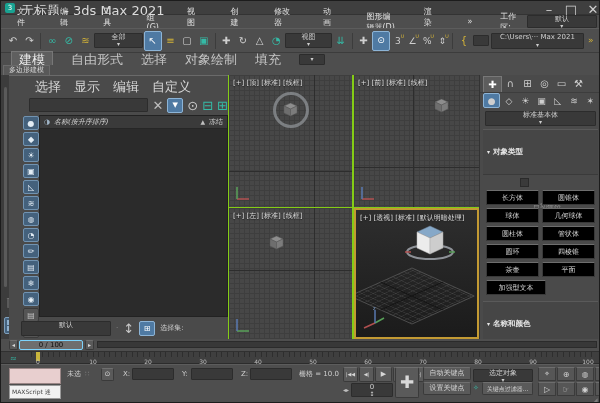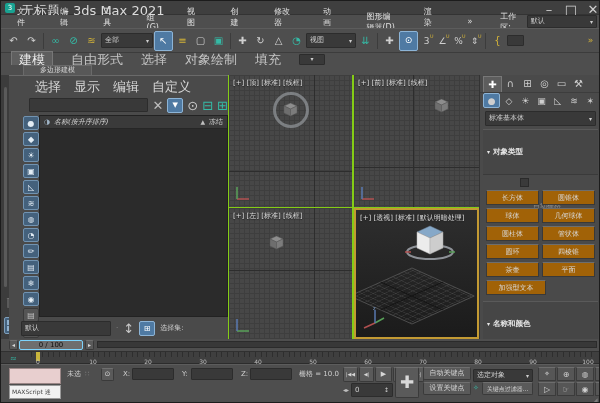--- a/index.html
+++ b/index.html
@@ -9,38 +9,38 @@
   .a{position:absolute;box-sizing:border-box;}
   .f{display:flex;align-items:center;}
   .t7{font-size:7px;line-height:1;} .t8{font-size:13px;line-height:1;} .t6{font-size:6px;line-height:1;}
   .btn{background:#5a5a5a;border:1px solid #3a3a3a;border-top-color:#6f6f6f;
        color:#d6d6d6;display:flex;align-items:center;justify-content:center;
        border-radius:2px;font-size:7px;line-height:1;}
   .tbtn{width:17px;height:18px;display:flex;align-items:center;justify-content:center;
         color:#cfcfcf;font-size:10px;line-height:1;border-radius:2px;}
   .tbtn.sel,.sel-blue{background:#4f7aa3;border:1px solid #8db4d6;color:#fff;}
   .fld{background:#393939;border:1px solid #2c2c2c;color:#cfcfcf;display:flex;
-       align-items:center;font-size:7px;line-height:1;padding:0 3px;border-radius:1px;}
+       align-items:center;font-size:7px;line-height:1;padding:0 3px;border-radius:1px;flex-direction:column;}
   .sep{width:1px;height:16px;background:#3c3c3c;margin:0 2px;}
   .teal{color:#35baa6;} .gold{color:#d2b238;}
   .vp{background-color:#474747;
       background-image:linear-gradient(to right,#3e3e3e 1px,transparent 1px),
       linear-gradient(to bottom,#3e3e3e 1px,transparent 1px),
       linear-gradient(to right,#353535 1px,transparent 1px),
       linear-gradient(to bottom,#353535 1px,transparent 1px);
       background-size:5px 5px,5px 5px,25px 25px,25px 25px;}
   .vplabel{position:absolute;top:3px;left:4px;font-size:7px;color:#dedede;text-shadow:0 1px 1px #222;}
   .axisv{position:absolute;top:0;bottom:0;width:1px;background:#2d2d2d;}
   .axish{position:absolute;left:0;right:0;height:1px;background:#2d2d2d;}
   .eico{width:14px;height:12px;margin-bottom:2px;background:#44617c;border:1px solid #7193b1;
         color:#e2ecf4;font-size:8px;display:flex;align-items:center;justify-content:center;border-radius:2px;}
   .eico.plain{background:#555;border-color:#3a3a3a;color:#c6c6c6;}
   .ctab{width:17px;height:15px;display:flex;align-items:center;justify-content:center;
         font-size:10px;color:#cfcfcf;}
-  .obtn{width:51px;height:13px;background:#a16207;border:1px solid #393939;border-top-color:#6e6e6e;
+  .obtn{width:51px;height:13px;background:#000000;border:1px solid #393939;border-top-color:#6e6e6e;
         border-radius:1px;color:#d8d8d8;font-size:7px;display:flex;align-items:center;justify-content:center;}
   .roll{background:#464646;border-top:1px solid #5a5a5a;border-bottom:1px solid #3a3a3a;
         color:#e6e6e6;font-size:7.5px;font-weight:bold;display:flex;align-items:center;padding:16px 4px;gap:3px;}
   .snap{position:relative;width:15px;height:18px;display:flex;align-items:center;justify-content:center;
         color:#cfcfcf;font-size:9px;}
   .snap i{position:absolute;top:0;right:0;font-size:6px;font-style:normal;color:#d2b238;}
   .num{position:absolute;top:6px;transform:translateX(-50%);font-size:6px;color:#bdbdbd;}
   .navb{width:16px;height:12px;background:#565656;border:1px solid #3b3b3b;border-top-color:#6d6d6d;
         display:flex;align-items:center;justify-content:center;font-size:8px;color:#cfcfcf;border-radius:1px;}
   .ring{border-radius:50%;border:3px solid rgba(170,175,180,.55);}
@@ -121,35 +121,39 @@
         <i>∪</i>
       </span>
     <span class="snap">
         <span>⇕</span>
         <i>∪</i>
       </span>
     <span class="sep"></span>
     <span class="tbtn gold">{</span>
     <span class="fld" style="width:9px;height:9px;"></span>
     <span style="flex:1;"></span>
+    <span class="fld" style="width:92px;height:14px;justify-content:space-between;">
+      <span>C:\Users\··· Max 2021</span>
+      <span class="t6">▾</span>
+    </span>
     <span class="tbtn gold" style="width:13px;font-size:9px;">»</span>
   </div>
 
   <div class="a f" style="left:0;top:52px;width:600px;height:12px;background:#4e4e4e;padding-left:10px;gap:18px;">
     <span class="t8" style="background:#5f5f5f;border:1px solid #777;border-bottom:none;padding:1px 7px;color:#ececec;">建模</span>
     <span class="t8" style="color:#c4c4c4;">自由形式</span>
     <span class="t8" style="color:#c4c4c4;">选择</span>
     <span class="t8" style="color:#c4c4c4;">对象绘制</span>
     <span class="t8" style="color:#c4c4c4;">填充</span>
     <span class="fld" style="width:18px;height:9px;justify-content:center;">
         <span class="t6">▾</span>
       </span>
   </div>
   <div class="a" style="left:0;top:64px;width:600px;height:10px;background:#4e4e4e;">
-    <span class="a t7" style="left:2px;top:0;background:#585858;border:1px solid #6a6a6a;border-bottom:none;padding:1px 16px;color:#dadada;margin-left:20px;">多边形建模</span>
+    <span class="a t7" style="left:2px;top:0;background:#585858;border:1px solid #6a6a6a;border-bottom:none;padding:1px 5px;color:#dadada;">多边形建模</span>
   </div>
 
   <div class="a" style="left:0;top:74px;width:8px;height:264px;background:#3c3c3c;"></div>
   <div class="a" style="left:3px;top:86px;width:3px;height:200px;background:#5a5a5a;border-radius:2px;"></div>
   <div class="a btn" style="left:5px;top:297px;width:13px;height:11px;">▸</div>
   <div class="a" style="left:3px;top:316px;width:18px;height:17px;background:#44617c;border:1px solid #7e9fbc;border-radius:2px;display:grid;grid-template-columns:1fr 1fr;grid-template-rows:1fr 1fr;gap:1px;padding:2px;">
     <span style="background:#8fb0cd;"></span>
       <span style="background:#8fb0cd;"></span>
     <span style="background:#8fb0cd;"></span>
       <span style="background:#8fb0cd;"></span>

